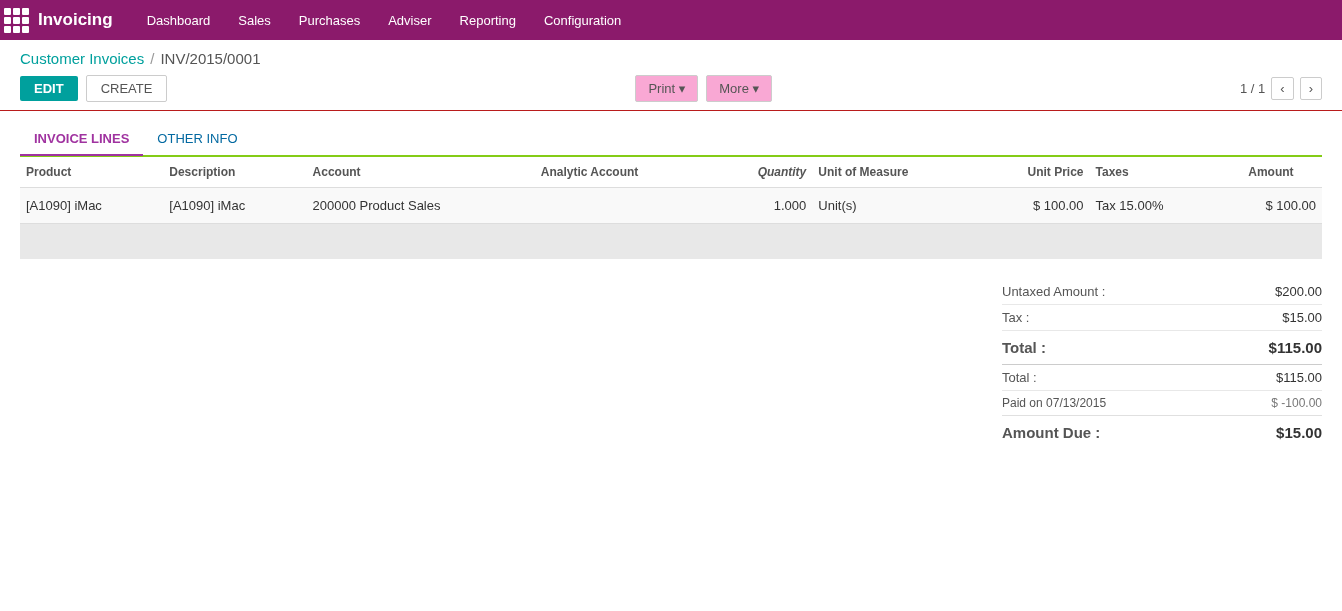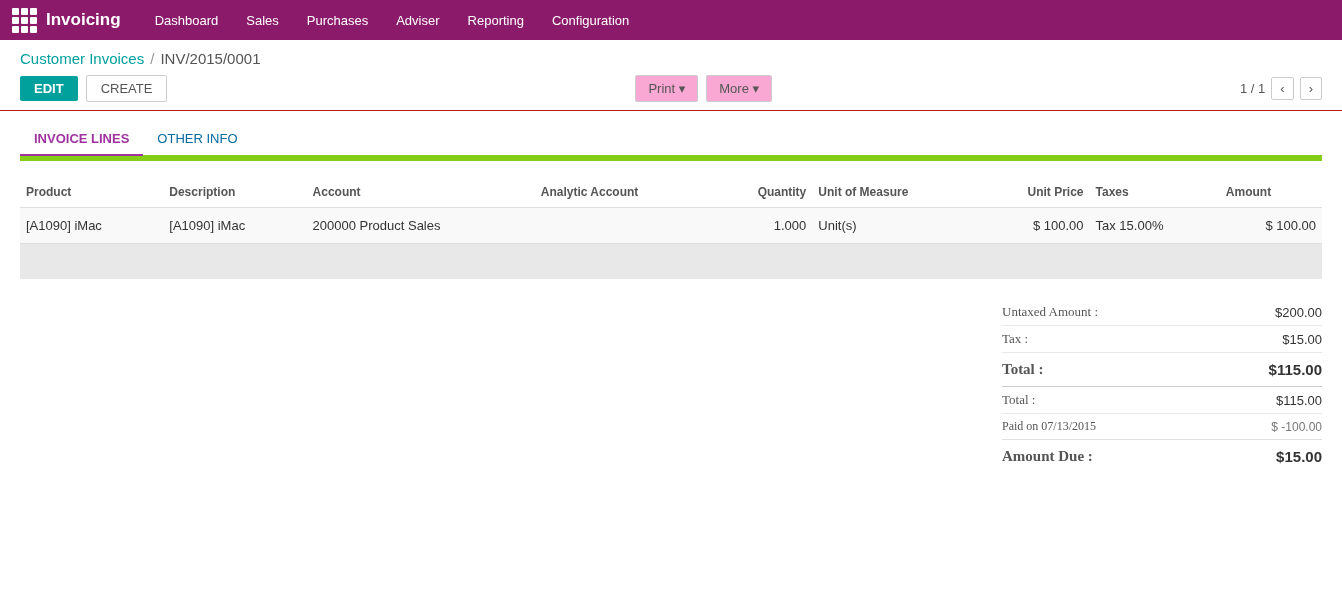--- a/index.html
+++ b/index.html
@@ -4,21 +4,21 @@
   <style>
     * { margin: 0; padding: 0; box-sizing: border-box; }
     body { font-family: Arial, sans-serif; font-size: 13px; background: #f5f5f5; color: #333; }
 
     
     .top-nav {
       background: #8b1a6b;
       color: white;
       display: flex;
       align-items: center;
-      padding: 0 12px;
+      padding: 0 4px;
       height: 40px;
     }
     .nav-apps-icon {
       width: 24px; height: 24px;
       display: grid; grid-template-columns: repeat(3,7px); grid-gap: 2px;
       margin-right: 10px; cursor: pointer;
     }
     .nav-apps-icon span {
       width: 7px; height: 7px; background: white; border-radius: 1px;
     }
@@ -76,21 +76,21 @@
     }
 
     
     .main-content {
       background: white; margin: 0; padding: 0 20px 20px 20px;
       min-height: calc(611px - 90px);
     }
 
     
     .tabs {
-      display: flex; border-bottom: 6px solid #84cc16; margin-bottom: 16px; padding-top: 12px; text-align: center;
+      display: flex; border-bottom: 2px solid #84cc16; margin-bottom: 0; padding-top: 12px; text-align: center;
     }
     .tab {
       padding: 8px 14px; cursor: pointer; font-size: 13px; color: #0369a1;
       border-bottom: 2px solid transparent; margin-bottom: -1px;
     }
     .tab.active {
       color: #a033a0; border-bottom: 2px solid #a033a0; font-weight: bold;
     }
 
     
@@ -133,21 +133,21 @@
     }
     .summary-row.sub-total {
       font-size: 13px; color: #333;
     }
     .summary-row.paid-row {
       font-size: 12px; color: #777; border-bottom: 1px solid #e0e0e0;
     }
     .summary-row.amount-due {
       padding: 8px 0; font-size: 15px; font-weight: bold; border-bottom: none;
     }
-    .summary-label { color: #555; font-family: Liberation Serif, serif; }
+    .summary-label { color: #555; }
     .summary-value { font-weight: normal; }
     .summary-row.total-row .summary-value,
     .summary-row.amount-due .summary-value {
       font-weight: bold; font-size: 15px;
     }
   </style>
 </head>
 <body>
 
 <nav class="top-nav">
@@ -211,25 +211,25 @@
     </div>
   </div>
 
   <table class="invoice-table">
     <thead>
       <tr>
         <th><span>Product</span></th>
         <th><span>Description</span></th>
         <th><span>Account</span></th>
         <th><span>Analytic Account</span></th>
-        <th style="text-align:right;"><span>Quantity</span></th>
+        <th style="text-align:right;font-style:italic;"><span>Quantity</span></th>
         <th><span>Unit of Measure</span></th>
         <th style="text-align:right;"><span>Unit Price</span></th>
         <th><span>Taxes</span></th>
-        <th style="text-align:left;"><span>Amount</span></th>
+        <th style="text-align:center;"><span>Amount</span></th>
       </tr>
     </thead>
     <tbody>
       <tr>
         <td>[A1090] iMac</td>
         <td>[A1090] iMac</td>
         <td>200000 Product Sales</td>
         <td></td>
         <td style="text-align:right;">1.000</td>
         <td>Unit(s)</td>

